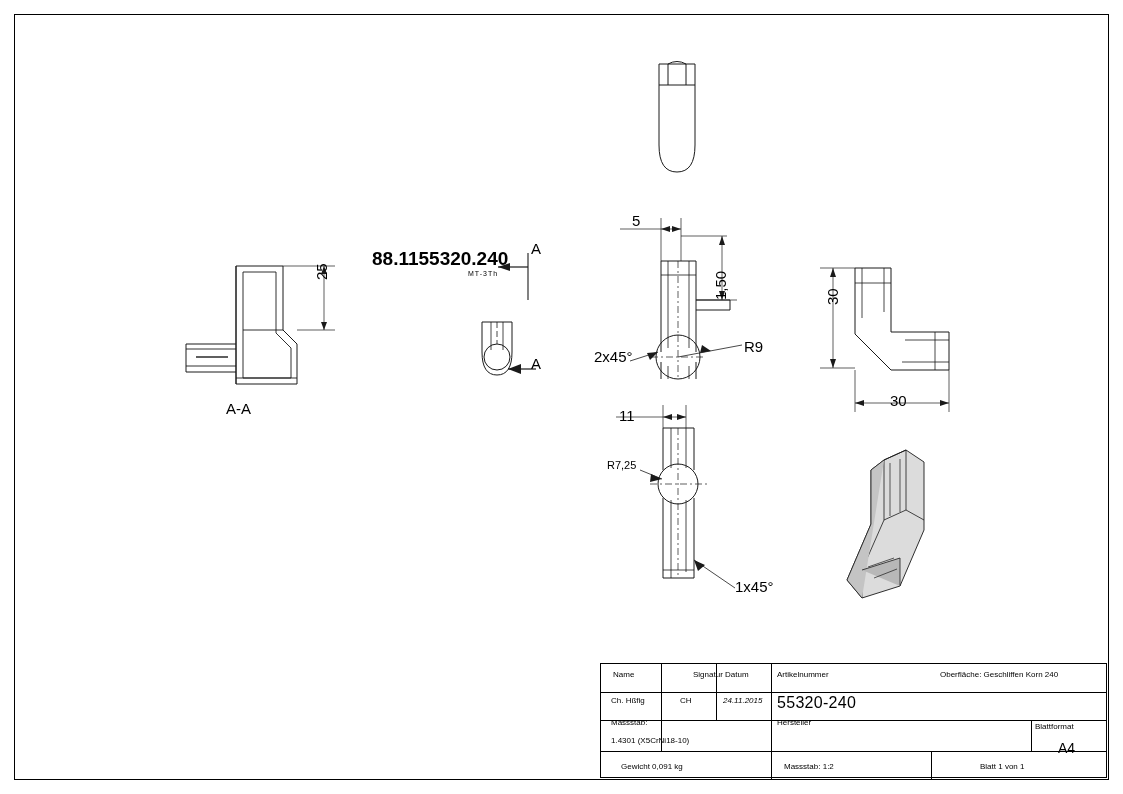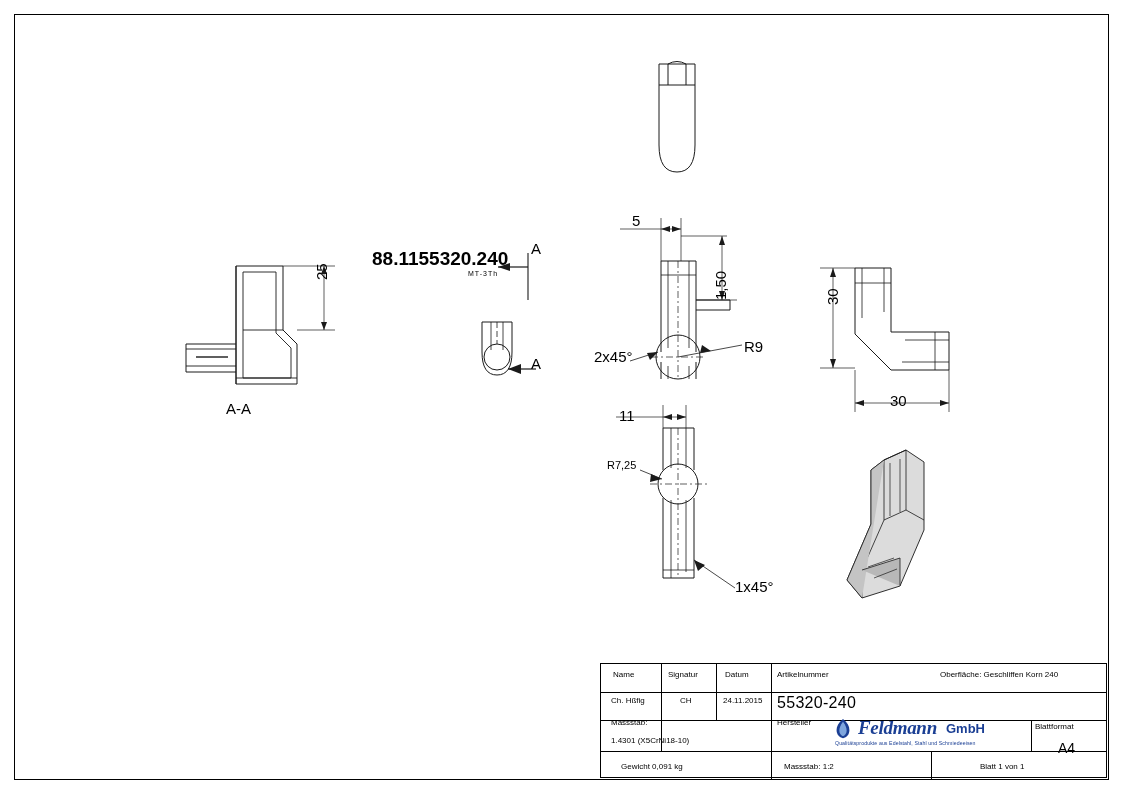--- a/index.html
+++ b/index.html
@@ -233,42 +233,33 @@
     <div class="hl" style="top:87px;"></div>
     <div class="vl" style="left:60px;height:87px;"></div>
     <div class="vl" style="left:115px;height:56px;"></div>
     <div class="vl" style="left:170px;height:87px;"></div>
     <div class="vl" style="left:170px;top:87px;height:28px;"></div>
     <div class="vl" style="left:330px;top:87px;height:28px;"></div>
     <div class="vl" style="left:430px;top:56px;height:31px;"></div>
   </div>
 
   <div class="tcell" style="left:613px;top:670px;">Name</div>
-  <div class="tcell" style="left:668px;top:670px;">Signatur</div>
+  <div class="tcell" style="left:693px;top:670px;">Signatur</div>
   <div class="tcell" style="left:725px;top:670px;">Datum</div>
   <div class="tcell" style="left:777px;top:670px;">Artikelnummer</div>
   <div class="tcell" style="left:940px;top:670px;">Oberfläche:  Geschliffen Korn 240</div>
 
   <div class="tcell" style="left:611px;top:696px;">Ch. Hßfig</div>
   <div class="tcell" style="left:680px;top:696px;">CH</div>
-  <div class="tcell" style="left:723px;top:696px;">24.11.2015</div>
+  <div class="tcell" style="left:723px;top:696px;font-style:italic;">24.11.2015</div>
   <div class="tcell tbig" style="left:777px;top:686px;margin-top:8px;">55320-240</div>
 
   <div class="tcell" style="left:611px;top:718px;">Massstab:</div>
   <div class="tcell" style="left:611px;top:736px;">1.4301 (X5CrNi18-10)</div>
   <div class="tcell" style="left:777px;top:718px;">Hersteller</div>
   <div class="tcell" style="left:1035px;top:722px;">Blattformat</div>
   <div class="tcell tmid" style="left:1058px;top:740px;font-size:14px;">A4</div>
 
   <div class="tcell" style="left:621px;top:762px;">Gewicht 0,091 kg</div>
   <div class="tcell" style="left:784px;top:762px;">Massstab: 1:2</div>
   <div class="tcell" style="left:940px;top:762px;padding-left:40px;">Blatt 1 von 1</div>
 
-  <div class="logo">
-    <svg class="logomark" width="22" height="24" viewBox="0 0 22 24">
-      <path d="M11,1 C6,5 4,9 4,13 C4,18 7,21 11,22 C15,21 18,18 18,13 C18,9 16,5 11,1 Z" fill="#1b3f94"></path>
-      <path d="M11,4 C8,8 7,11 7,14 C7,17 9,19 11,20 C13,19 15,17 15,14 C15,11 14,8 11,4 Z" fill="#7fa6dd"></path>
-    </svg>
-    <div class="logoname">Feldmann</div>
-    <div class="logogmbh">GmbH</div>
-    <div class="logotag">Qualitätsprodukte aus Edelstahl, Stahl und Schmiedeeisen</div>
-  </div>
 </div>
 
 </body></html>

